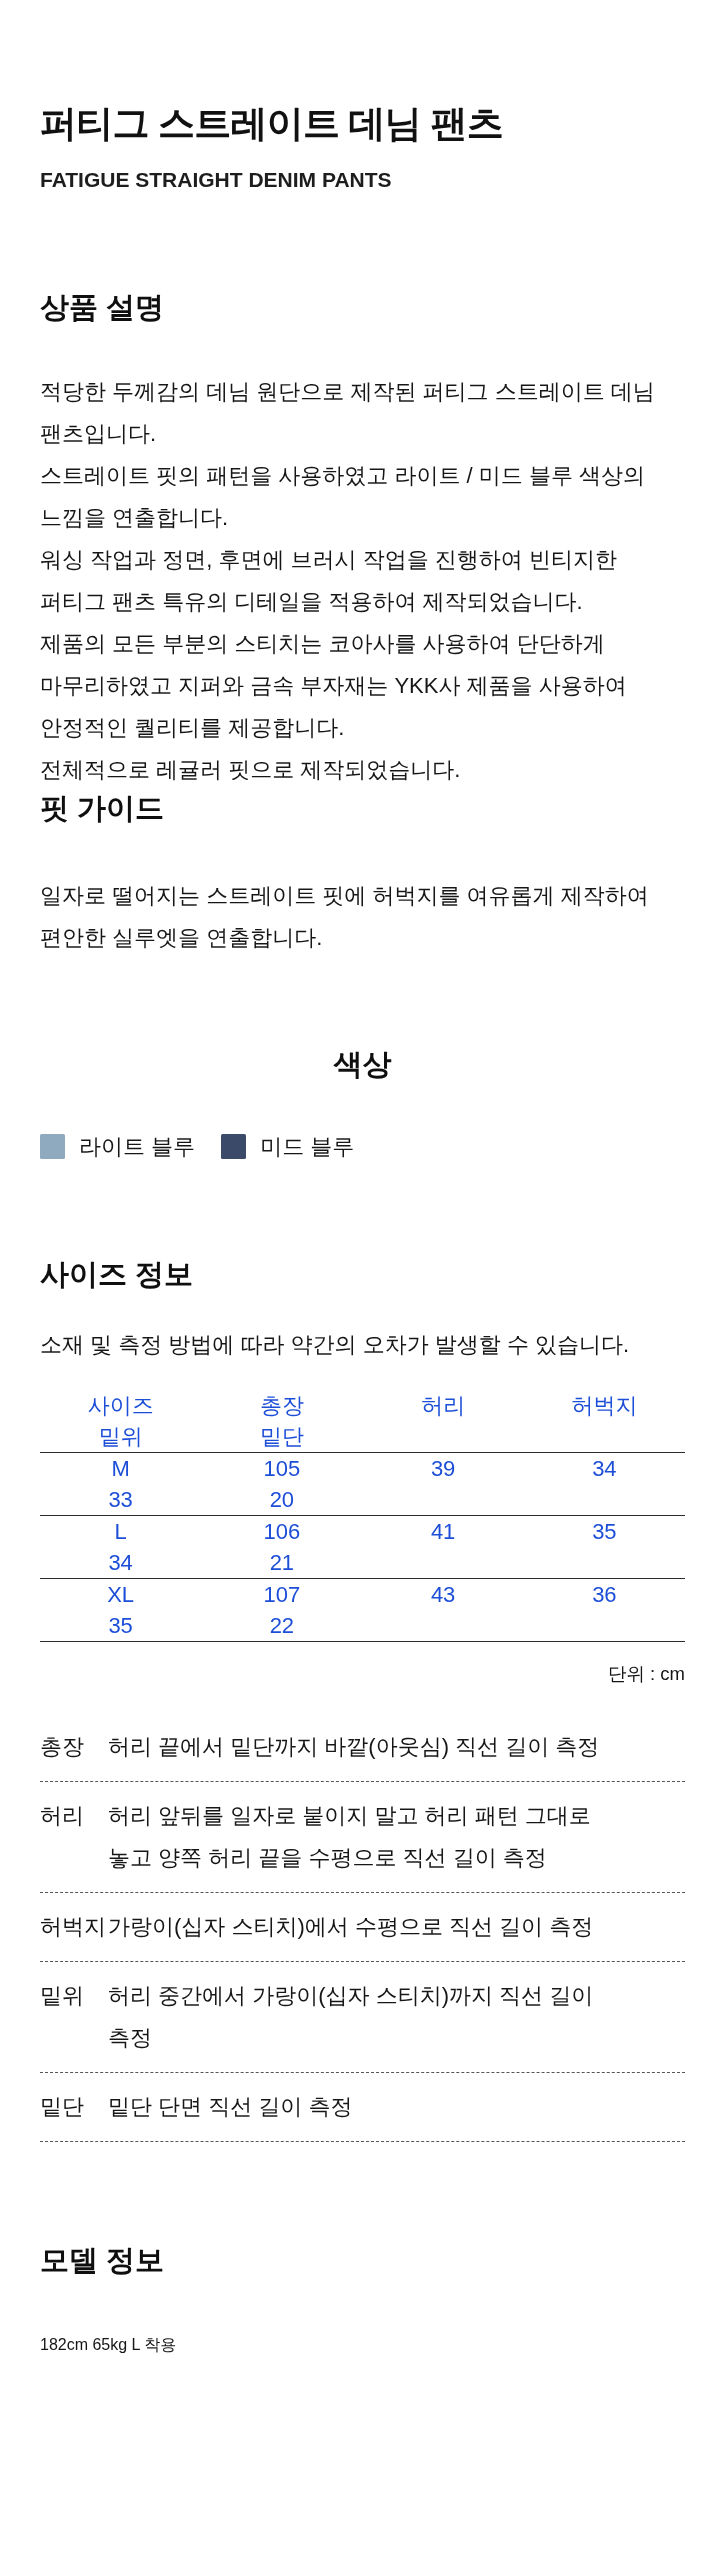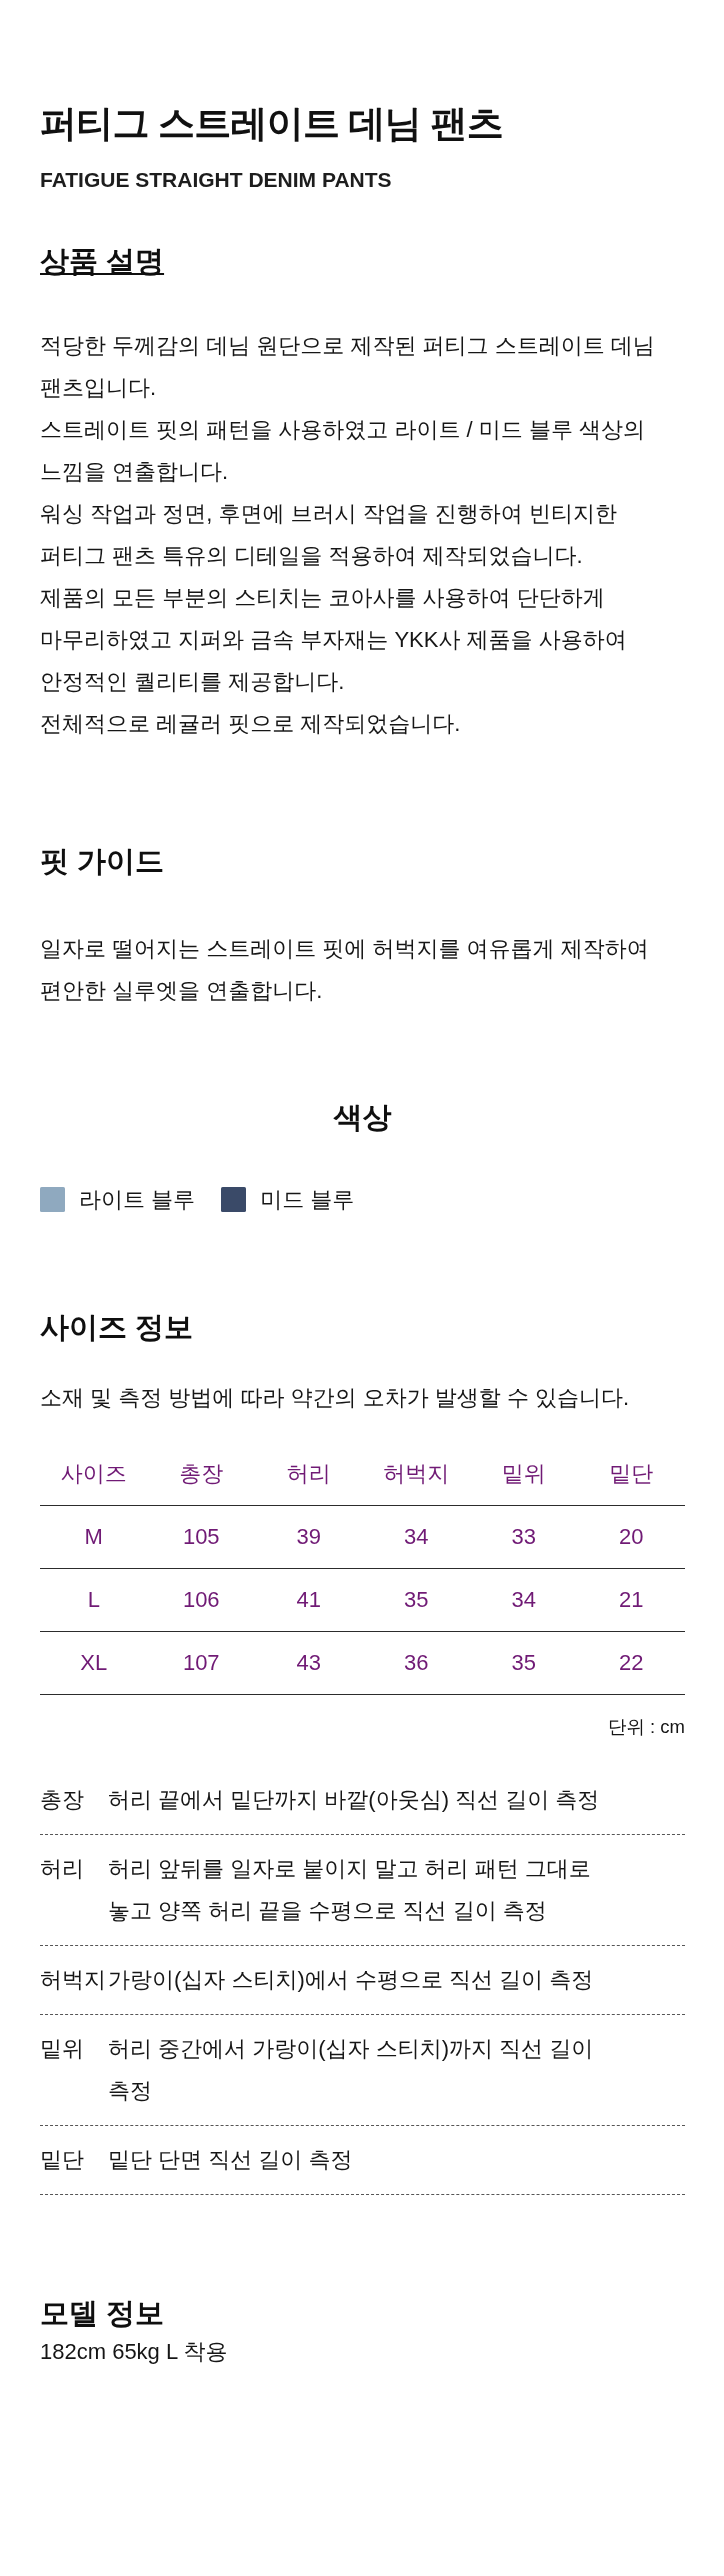--- a/index.html
+++ b/index.html
@@ -34,22 +34,22 @@
     color: #1d1d1d;
     white-space: nowrap;
   }
   .section-heading {
     font-size: 29px;
     line-height: 35px;
     font-weight: 700;
     color: #0f0f0f;
     white-space: nowrap;
   }
-  #desc-heading   { margin-top: 52px; text-decoration: underline; }
-  #fit-heading    { margin-top: 99px; }
+  #desc-heading   { margin-top: 98px; }
+  #fit-heading    { }
   #colors-heading { margin-top: 88px; text-align: center; }
   #size-heading   { margin-top: 98px; }
   #model-heading  { margin-top: 101px; }
 
   .body-lines { font-size: 22px; line-height: 42px; color: #161616; }
   .body-lines .line { white-space: nowrap; }
   #desc-lines  { margin-top: 46px; }
   #fit-lines   { margin-top: 49px; }
 
   .swatch-row {
@@ -75,27 +75,27 @@
   .size-note {
     margin-top: 32px;
     font-size: 22px;
     line-height: 42px;
     white-space: nowrap;
   }
 
   .size-table { margin-top: 24px; }
   .size-table .t-row {
     display: grid;
-    grid-template-columns: repeat(6, 1fr);
+    grid-template-columns: repeat(4, 1fr);
     align-items: center;
     height: 63px;
     border-bottom: 1.6px solid #2c2c2c;
     text-align: center;
     font-size: 22px;
-    color: #701a75;
+    color: #1d4ed8;
   }
 
   .unit-note {
     margin-top: 20px;
     text-align: right;
     font-size: 18.5px;
     line-height: 24px;
     color: #151515;
   }
 
@@ -108,21 +108,22 @@
     line-height: 42px;
   }
   .def-term {
     flex: 0 0 68px;
     white-space: nowrap;
   }
   .def-text { flex: 1; }
   .def-text .line { white-space: nowrap; }
 
   .model-text {
-    font-size: 22px;
+    margin-top: 46px;
+    font-size: 16px;
     line-height: 42px;
     white-space: nowrap;
   }
 </style>
 </head>
 <body>
 
 <div class="page">
   <div class="content">
 

